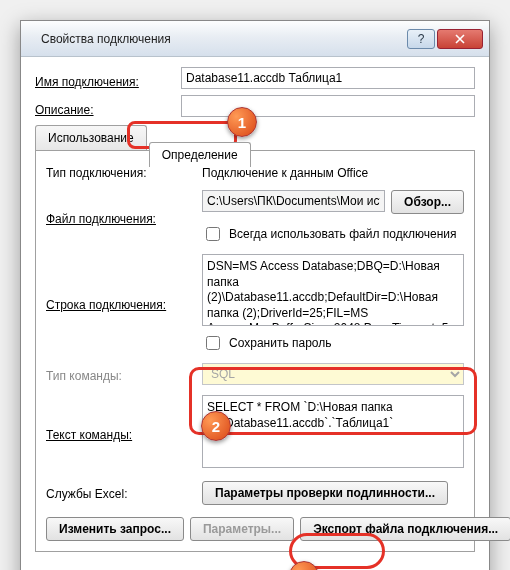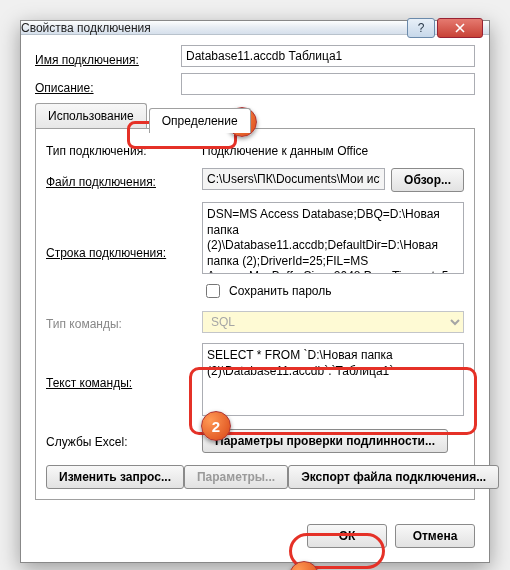--- a/index.html
+++ b/index.html
@@ -1,42 +1,42 @@
 <!DOCTYPE html>
 <html><head>
 <meta charset="utf-8">
 <style>
 * { box-sizing: border-box; font-family: "Segoe UI", Tahoma, sans-serif; font-size: 12px; }
 body { margin: 0; background: #f0f0f0; display: flex; justify-content: center; align-items: flex-start; padding: 20px; }
 .dialog { width: 470px; background: #fff; border: 1px solid #888; box-shadow: 0 6px 20px rgba(0,0,0,.35); position: relative; }
-.titlebar { height: 14px; background: linear-gradient(#fdfefe,#e8edf3 45%,#d6e0ec); display:flex; align-items:center; padding:0 6px 0 0; border-bottom:1px solid #b8c2cc;justify-content:flex-end;}
+.titlebar { height: 36px; background: linear-gradient(#fdfefe,#e8edf3 45%,#d6e0ec); display:flex; align-items:center; padding:0 6px 0 20px; border-bottom:1px solid #b8c2cc;justify-content:flex-end;}
 .titlebar .title { flex:1; color:#222; }
 .win-btn { width:28px; height:20px; margin-left:2px; display:flex; align-items:center; justify-content:center; border:1px solid #6b8aab; border-radius:3px; background:linear-gradient(#e8f0f8,#c7d8ea); color:#2a3a4a;}
 .win-btn.close{ background:linear-gradient(#e57a70,#c84236); color:#fff; border-color:#923; width:46px;}
 .content{ padding:10px 14px 14px;}
 .row{ display:flex; align-items:flex-end; margin-bottom:6px; gap:6px;}
 .lbl{ width:140px; color:#000;}
 .lbl.under{ text-decoration:underline;}
 .input{ flex:1; height:22px; border:1px solid #abadb3; padding:10px 4px; background:#fff;}
 .input.ro{ background:#f4f4f4;}
 .tabs{ display:flex; border-bottom:1px solid #a0a0a0; margin-top:8px; position:relative;}
 .tab{ padding:5px 12px; border:1px solid #a0a0a0; border-bottom:none; background:linear-gradient(#f7f7f7,#e7e7e7); margin-right:2px; border-radius:3px 3px 0 0; cursor:pointer; position:relative;}
-.tab.active{ background:#fff; top:5px; z-index:2;}
+.tab.active{ background:#fff; top:17px; z-index:2;}
 .tabbody{ border:1px solid #a0a0a0; border-top:none; padding:12px 10px 10px; background:#fff;}
 .field-row{ display:flex; align-items:center; margin-bottom:10px; gap:6px;}
 .field-row .lbl{ width:150px; padding-top:3px;}
 .field-row .val{ flex:1;}
 .field-row .static{ padding-top:3px;}
 .btn{ height:24px; padding:2px 12px; border:1px solid #8a8a8a; background:linear-gradient(#f8f8f8,#e2e2e2); border-radius:3px; cursor:pointer;font-weight:bold;}
 .btn:disabled,.btn.disabled{ color:#9a9a9a;}
 .chk-row{ display:flex; align-items:center; gap:6px; margin-top:4px;}
 .chk-row input{ width:14px; height:14px;}
 textarea.ta{ width:100%; border:1px solid #abadb3; font-family:inherit; font-size:12px; padding:4px; resize:none; line-height:1.3;}
 .sel{ width:100%; height:22px; border:1px solid #abadb3; padding:1px 4px; background:#fef9c3;}
-.bottom-btns{ display:flex; margin-top:12px;}
+.bottom-btns{ display:flex; gap:6px; margin-top:12px;}
 .bottom-btns .btn{ flex:0 0 auto;}
 .footer{ display:flex; justify-content:flex-end; gap:8px; padding:10px 14px 14px;}
 .footer .btn{ min-width:80px;}
 .highlight-tab{ position:absolute; border:3px solid #e53127; border-radius:8px; pointer-events:none;}
 .highlight-text{ position:absolute; border:3px solid #e53127; border-radius:10px; pointer-events:none;}
 .highlight-ok{ position:absolute; border:3px solid #e53127; border-radius:22px; pointer-events:none;}
 .badge{ position:absolute; width:30px; height:30px; border-radius:50%; background:radial-gradient(circle at 30% 30%, #ff9a55, #d94516); color:#fff; font-weight:bold; font-size:15px; display:flex; align-items:center; justify-content:center; box-shadow:0 2px 4px rgba(0,0,0,.4); border:1px solid #a33;}
 </style>
 </head>
 <body>
@@ -73,20 +73,24 @@
         <span class="val static">Подключение к данным Office</span>
       </div>
 
       <div class="field-row">
         <span class="lbl under">Файл подключения:</span>
         <div class="val" style="display:flex; gap:6px; flex-direction:column;">
           <div style="display:flex; gap:6px;">
             <input class="input ro" value="C:\Users\ПК\Documents\Мои источник" style="">
             <button class="btn">Обзор...</button>
           </div>
+          <label class="chk-row">
+            <input type="checkbox" style="">
+            <span>Всегда использовать файл подключения</span>
+          </label>
         </div>
       </div>
 
       <div class="field-row">
         <span class="lbl under">Строка подключения:</span>
         <div class="val">
           <textarea class="ta" rows="4" style="">DSN=MS Access Database;DBQ=D:\Новая папка (2)\Database11.accdb;DefaultDir=D:\Новая папка (2);DriverId=25;FIL=MS Access;MaxBufferSize=2048;PageTimeout=5;</textarea>
           <label class="chk-row">
             <input type="checkbox" style="">
             <span>Сохранить пароль</span>

